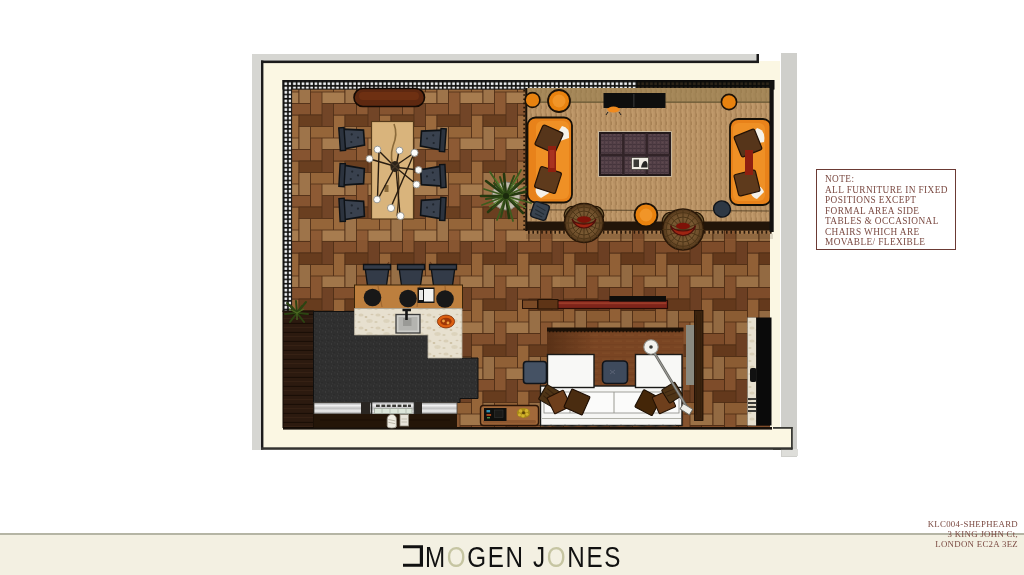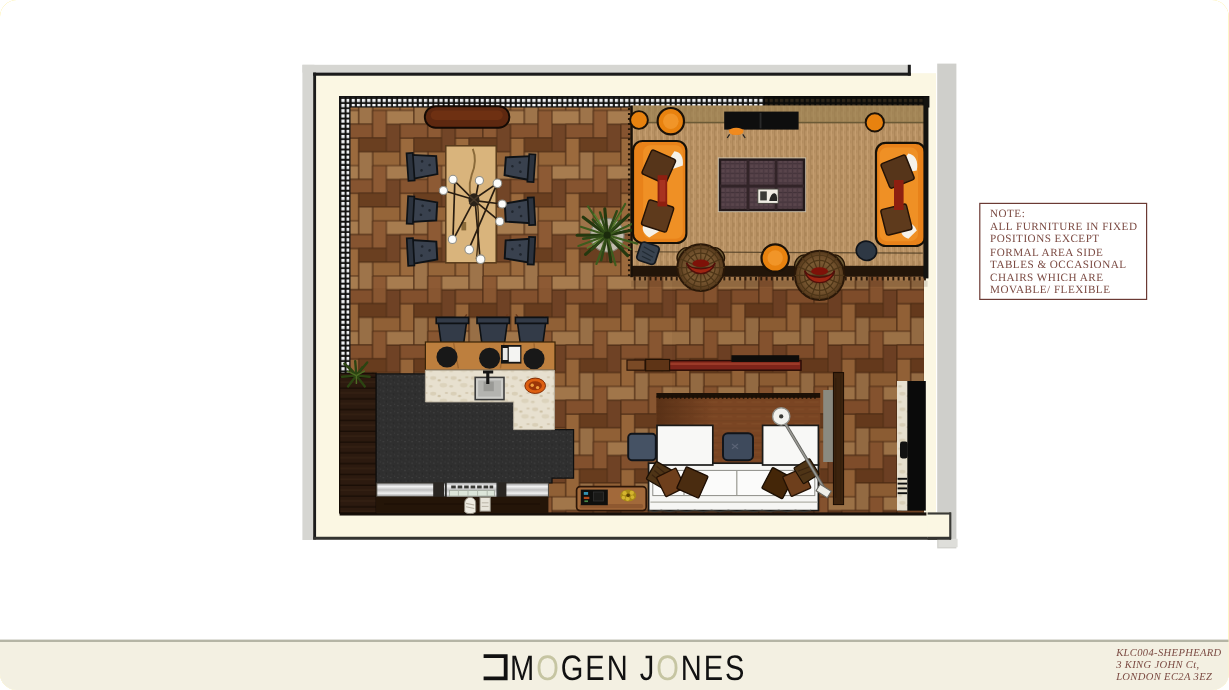--- a/index.html
+++ b/index.html
@@ -1,16 +1,16 @@
 <!DOCTYPE html>
 <html><head>
 <meta charset="utf-8">
 <style>
 html,body{margin:0;padding:0;background:#ffffff;}
-#page{position:relative;width:1024px;height:575px;overflow:hidden;background:#fde047;font-family:"Liberation Serif",serif;border-radius:14px;}
+#page{position:relative;width:1024px;height:575px;overflow:hidden;background:#bef264;font-family:"Liberation Serif",serif;}
 .t{color:#7b4a42;}
 </style>
 </head>
 <body>
 <div id="page">
 <svg width="1024" height="575" viewBox="0 0 1024 575">
 <defs>
 <pattern id="herr" width="46" height="46" patternUnits="userSpaceOnUse">
 <rect width="46" height="46" fill="#8a5530"></rect>
 <rect x="0" y="11.5" width="11.5" height="23" fill="#724527" stroke="#4f2e16" stroke-width="0.8"></rect>
@@ -537,21 +537,21 @@
 
 <div style="position:absolute;left:816px;top:169px;width:138px;height:79px;border:1.4px solid #6b3a34;background:#fff;"></div>
 
 <div class="t" style="position:absolute;left:825px;top:174px;width:128px;font-size:9.3px;line-height:10.55px;letter-spacing:0.4px;">NOTE:<br>ALL FURNITURE IN FIXED POSITIONS EXCEPT FORMAL AREA SIDE TABLES &amp; OCCASIONAL CHAIRS WHICH ARE MOVABLE/ FLEXIBLE</div>
 
 <div style="position:absolute;left:0;top:532.5px;width:1024px;height:2.4px;background:#b5b5a5;"></div>
 
 <div style="position:absolute;left:0;top:534.9px;width:1024px;height:40.1px;background:#f3f0e2;"></div>
 
 
-<div class="t" style="position:absolute;right:6px;top:539px;font-size:8.8px;line-height:10.2px;letter-spacing:0.3px;font-style:italic;">KLC004-SHEPHEARD<br>3 KING JOHN Ct,<br>LONDON EC2A 3EZ</div>
+<div class="t" style="position:absolute;right:6px;top:519px;font-size:8.8px;line-height:10.2px;letter-spacing:0.3px;text-align:right;">KLC004-SHEPHEARD<br>3 KING JOHN Ct,<br>LONDON EC2A 3EZ</div>
 
 <div style="position:absolute;left:400px;top:541px;width:260px;height:30px;font-family:'Liberation Sans',sans-serif;">
 <svg width="260" height="30" viewBox="0 0 260 30">
 
 <path d="M3,4.2 L23,4.2 L23,25.8 L3,25.8 L3,22.7 L19.8,22.7 L19.8,7.3 L3,7.3 Z" fill="#111"></path>
 
 <text x="25" y="26" font-family="Liberation Sans, sans-serif" font-size="29.5" letter-spacing="2" fill="#111" textLength="197" lengthAdjust="spacingAndGlyphs">M<tspan fill="#c6c5a2">O</tspan>GEN J<tspan fill="#c6c5a2">O</tspan>NES</text>
 </svg>
 </div>
 

